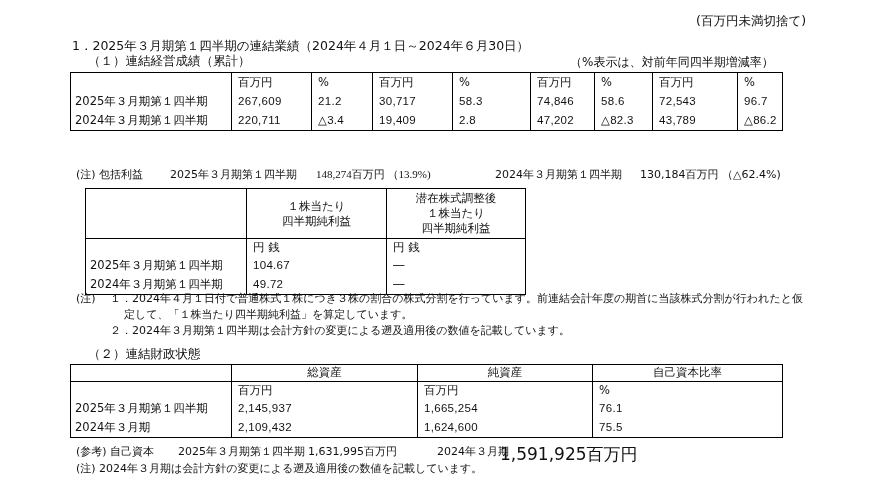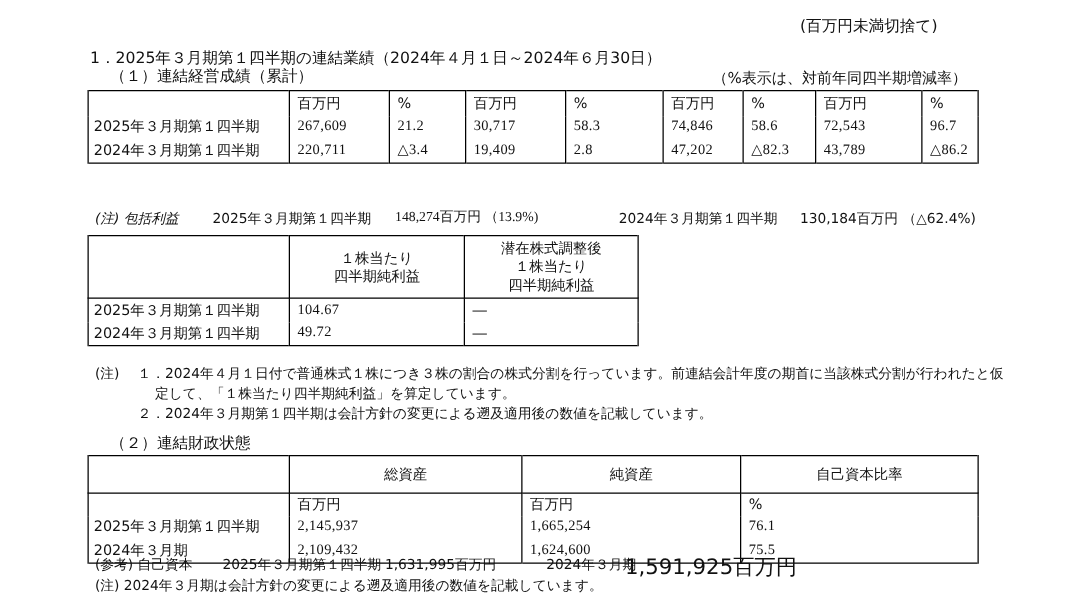--- a/index.html
+++ b/index.html
@@ -13,26 +13,26 @@
     position: absolute; border-collapse: collapse; table-layout: fixed;
     border: 1.5px solid #000;
   }
   table.fin td {
     padding: 0 6px; white-space: nowrap; font-size: 11.5px;
     border-left: 1px solid #000; border-right: 1px solid #000;
   }
   table.fin tr.head td { border-bottom: 1px solid #000; text-align: center; }
   td.lab { text-align: left; padding-left: 4px !important; }
   td.r { text-align: left; }
-  .num { font-family: Liberation Serif, serif; font-size: 12.5px; letter-spacing: 0.3px; }
+  .num { font-family: Liberation Sans, sans-serif; font-size: 12.5px; letter-spacing: 0.3px; }
 </style>
 </head>
 <body>
 
-<div class="abs" style="left:640px; top:15px; font-size:12.5px;">(百万円未満切捨て)</div>
+<div class="abs" style="left:696px; top:15px; font-size:12.5px;">(百万円未満切捨て)</div>
 <div class="abs" style="left:72px; top:40px; font-size:12.5px;">1．2025年３月期第１四半期の連結業績（2024年４月１日～2024年６月30日）</div>
 <div class="abs" style="left:88px; top:55px; font-size:12.5px;">（１）連結経営成績（累計）</div>
 <div class="abs" style="left:570px; top:56px; font-size:12px;">（%表示は、対前年同四半期増減率）</div>
 
 <table class="fin" style="left:70px; top:72px; width:712px;">
   <colgroup>
     <col style="width:161px">
       <col style="width:80px">
       <col style="width:61px">
     <col style="width:80px">
@@ -72,44 +72,49 @@
     <td class="r num">19,409</td>
     <td class="r num">2.8</td>
     <td class="r num">47,202</td>
     <td class="r num">△82.3</td>
     <td class="r num">43,789</td>
     <td class="r num">△86.2</td>
   </tr>
 </tbody>
   </table>
 
-<div class="abs" style="left:76px; top:169px; font-size:11px;font-style:italic;">(注) 包括利益</div>
+<div class="abs" style="left:76px; top:169px; font-size:11px;">(注) 包括利益</div>
 <div class="abs" style="left:170px; top:169px; font-size:11px;">2025年３月期第１四半期</div>
 <div class="abs" style="left:316px; top:169px; font-size:11px;font-family:Liberation Serif, serif;">148,274百万円 （13.9%)</div>
 <div class="abs" style="left:495px; top:169px; font-size:11px;">2024年３月期第１四半期</div>
 <div class="abs" style="left:640px; top:169px; font-size:11px;">130,184百万円 （△62.4%)</div>
 
-<table class="fin" style="left:70px; top:188px; width:440px;">
+<table class="fin" style="left:85px; top:188px; width:440px;">
   <colgroup>
     <col style="width:161px">
       <col style="width:140px">
       <col style="width:139px">
   </colgroup>
   <tbody>
       <tr class="head" style="height:50px;">
     <td></td>
     <td style="line-height:15px;">
       <div>１株当たり</div>
       <div>四半期純利益</div>
     </td>
     <td style="line-height:15px;">
       <div>潜在株式調整後</div>
       <div>１株当たり</div>
       <div>四半期純利益</div>
     </td>
+  </tr>
+  <tr style="height:18px;">
+    <td class="lab"></td>
+    <td class="r">円 銭</td>
+    <td class="r">円 銭</td>
   </tr>
   <tr style="height:19px;">
     <td class="lab">2025年３月期第１四半期</td>
     <td class="r num">104.67</td>
     <td class="r">―</td>
   </tr>
   <tr style="height:19px;">
     <td class="lab">2024年３月期第１四半期</td>
     <td class="r num">49.72</td>
     <td class="r">―</td>
@@ -125,21 +130,21 @@
 <div class="abs" style="left:88px; top:348px; font-size:12.5px;">（２）連結財政状態</div>
 
 <table class="fin" style="left:70px; top:364px; width:712px;">
   <colgroup>
     <col style="width:161px">
       <col style="width:186px">
       <col style="width:175px">
       <col style="width:190px">
   </colgroup>
   <tbody>
-      <tr class="head" style="height:30px;">
+      <tr class="head" style="height:17px;">
     <td></td>
     <td>総資産</td>
     <td>純資産</td>
     <td>自己資本比率</td>
   </tr>
   <tr style="height:18px;">
     <td class="lab"></td>
     <td class="r">百万円</td>
     <td class="r">百万円</td>
     <td class="r">%</td>

